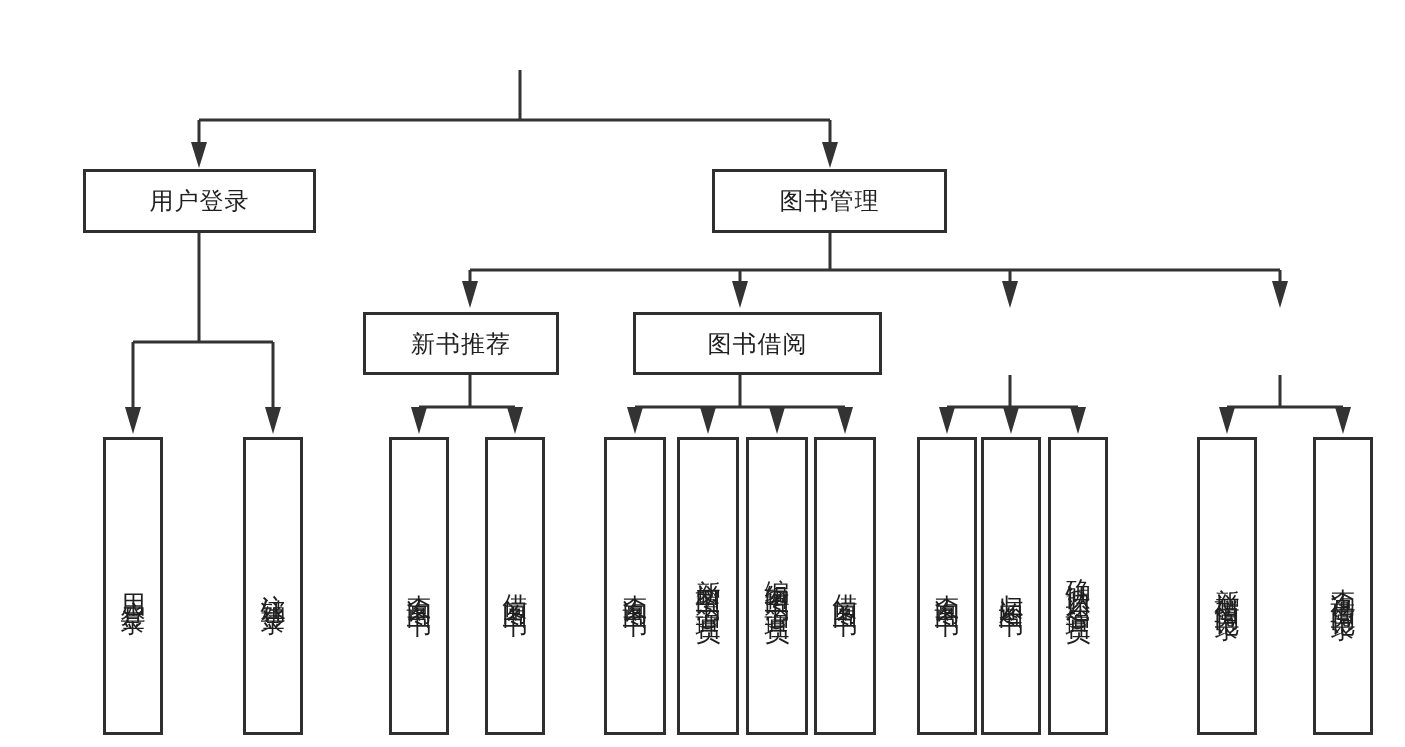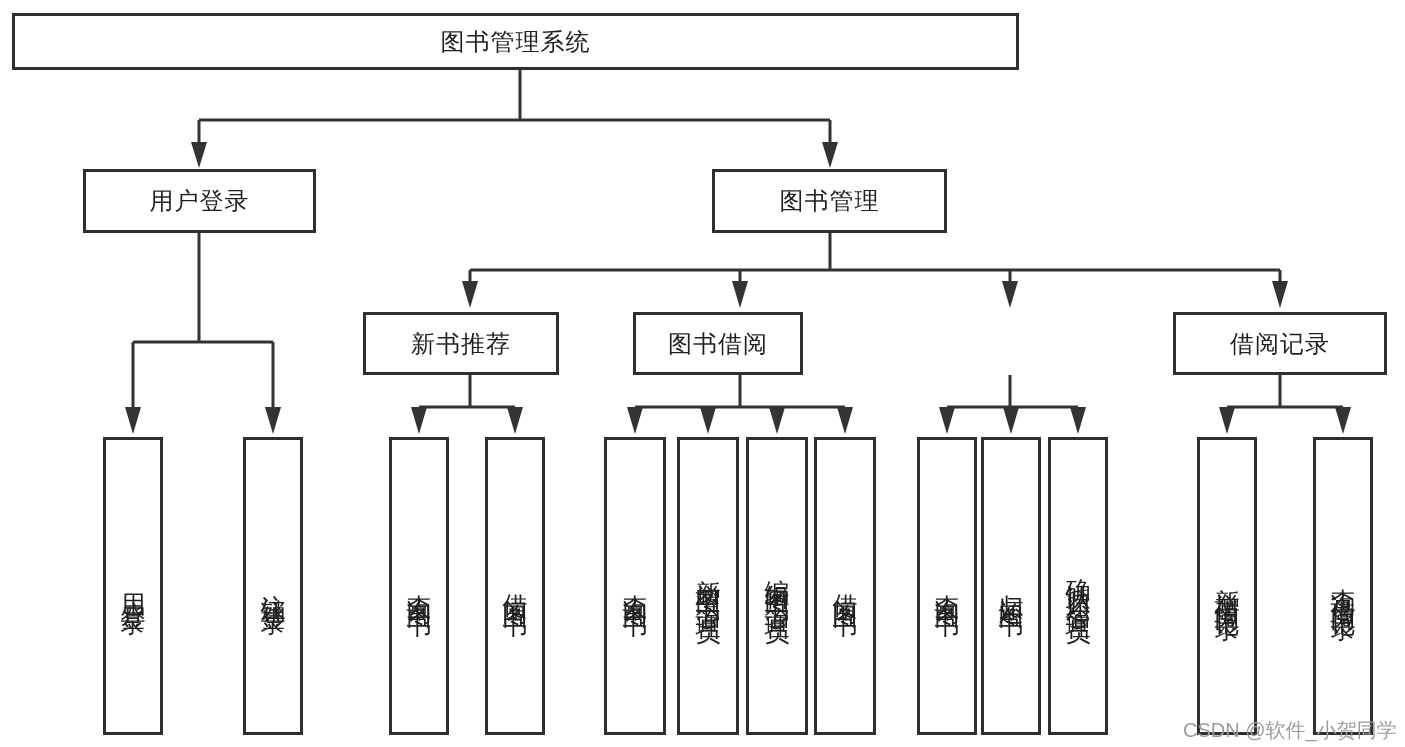--- a/index.html
+++ b/index.html
@@ -52,21 +52,21 @@
     font-size: 20px;
     color: #9c9c9c;
     white-space: nowrap;
     z-index: 3;
   }
   
   #n-root   { left: 12px;  top: 13px;  width: 1007px; height: 57px; }
   #n-login  { left: 83px;  top: 169px; width: 233px;  height: 64px; }
   #n-mgmt   { left: 712px; top: 169px; width: 235px;  height: 64px; }
   #n-newrec { left: 363px; top: 312px; width: 196px;  height: 63px; }
-  #n-borrow { left: 633px; top: 312px; width: 170px;  height: 63px; }
+  #n-borrow { left: 633px; top: 312px; width: 249px;  height: 63px; }
   #n-curr   { left: 903px; top: 312px; width: 214px;  height: 63px; }
   #n-record { left: 1173px;top: 312px; width: 214px;  height: 63px; }
   .leaf { top: 437px; width: 60px; height: 298px; }
   #l-userlogin  { left: 103px; }
   #l-logout     { left: 243px; }
   #l-query1     { left: 389px; }
   #l-borrow1    { left: 485px; }
   #l-query2     { left: 604px; width: 62px; }
   #l-addbook    { left: 677px; width: 62px; }
   #l-editbook   { left: 746px; width: 62px; }
@@ -96,39 +96,33 @@
              M419 407 H515 M635 407 H845 M947 407 H1078 M1227 407 H1343" fill="none" stroke="#333333" stroke-width="3"></path>
     <path d="M125 407 h16 l-8 27 z  M265 407 h16 l-8 27 z
              M411 407 h16 l-8 27 z  M507 407 h16 l-8 27 z
              M627 407 h16 l-8 27 z  M700 407 h16 l-8 27 z
              M769 407 h16 l-8 27 z  M837 407 h16 l-8 27 z
              M939 407 h16 l-8 27 z  M1003 407 h16 l-8 27 z
              M1070 407 h16 l-8 27 z M1219 407 h16 l-8 27 z
              M1335 407 h16 l-8 27 z" fill="#333333" stroke="none"></path>
   </svg>
 
-  <div class="box" id="n-root">
-    <span class="hlabel">图书管理系统</span>
-  </div>
 
   <div class="box" id="n-login">
     <span class="hlabel">用户登录</span>
   </div>
   <div class="box" id="n-mgmt">
     <span class="hlabel">图书管理</span>
   </div>
 
   <div class="box" id="n-newrec">
     <span class="hlabel">新书推荐</span>
   </div>
   <div class="box" id="n-borrow">
     <span class="hlabel">图书借阅</span>
-  </div>
-  <div class="box" id="n-record">
-    <span class="hlabel">借阅记录</span>
   </div>
 
   <div class="box leaf" id="l-userlogin">
     <span class="vlabel">用户登录</span>
   </div>
   <div class="box leaf" id="l-logout">
     <span class="vlabel">注销登录</span>
   </div>
 
   <div class="box leaf" id="l-query1">
@@ -161,15 +155,14 @@
     <span class="vlabel">确认归还（管理员）</span>
   </div>
 
   <div class="box leaf" id="l-addrec">
     <span class="vlabel">新增借阅记录</span>
   </div>
   <div class="box leaf" id="l-queryrec">
     <span class="vlabel">查询借阅记录</span>
   </div>
 
-  <div class="watermark">CSDN @软件_小贺同学</div>
 
 </div>
 
 </body></html>

